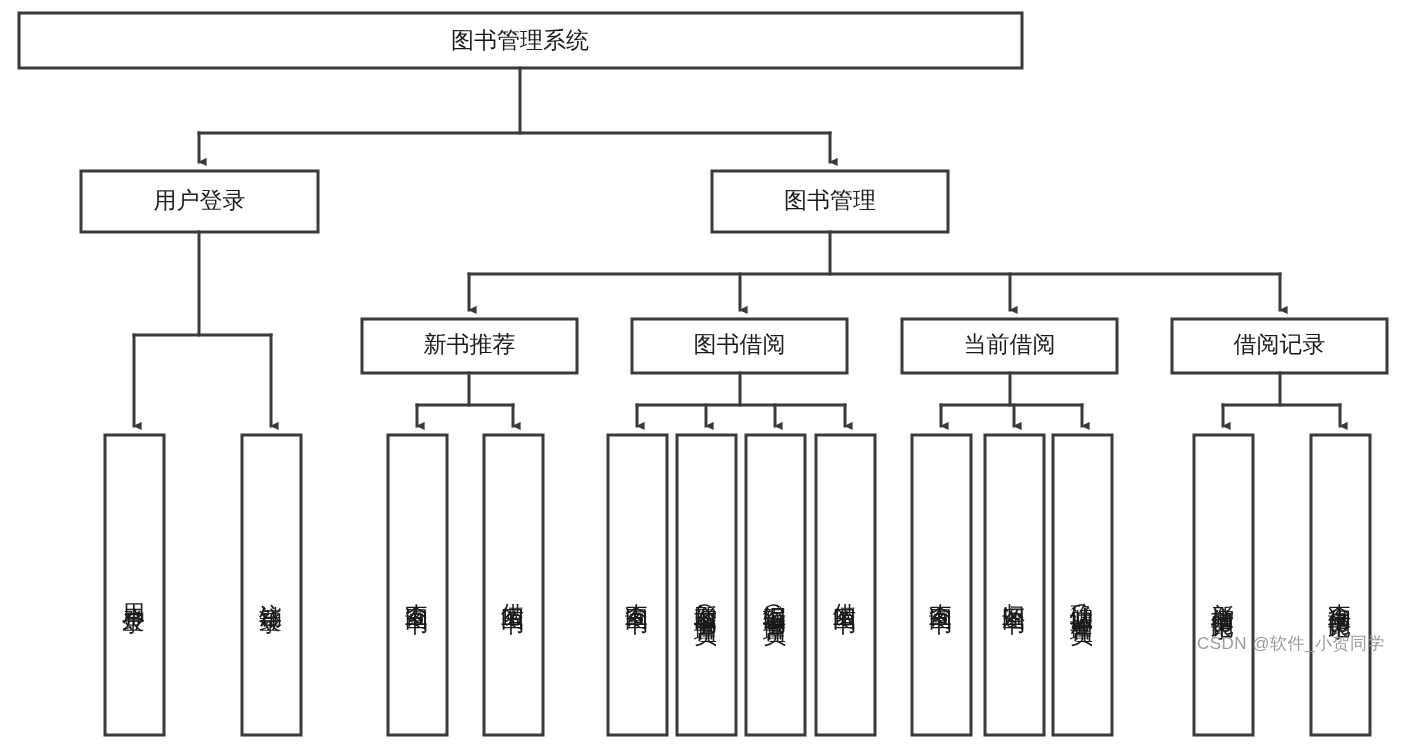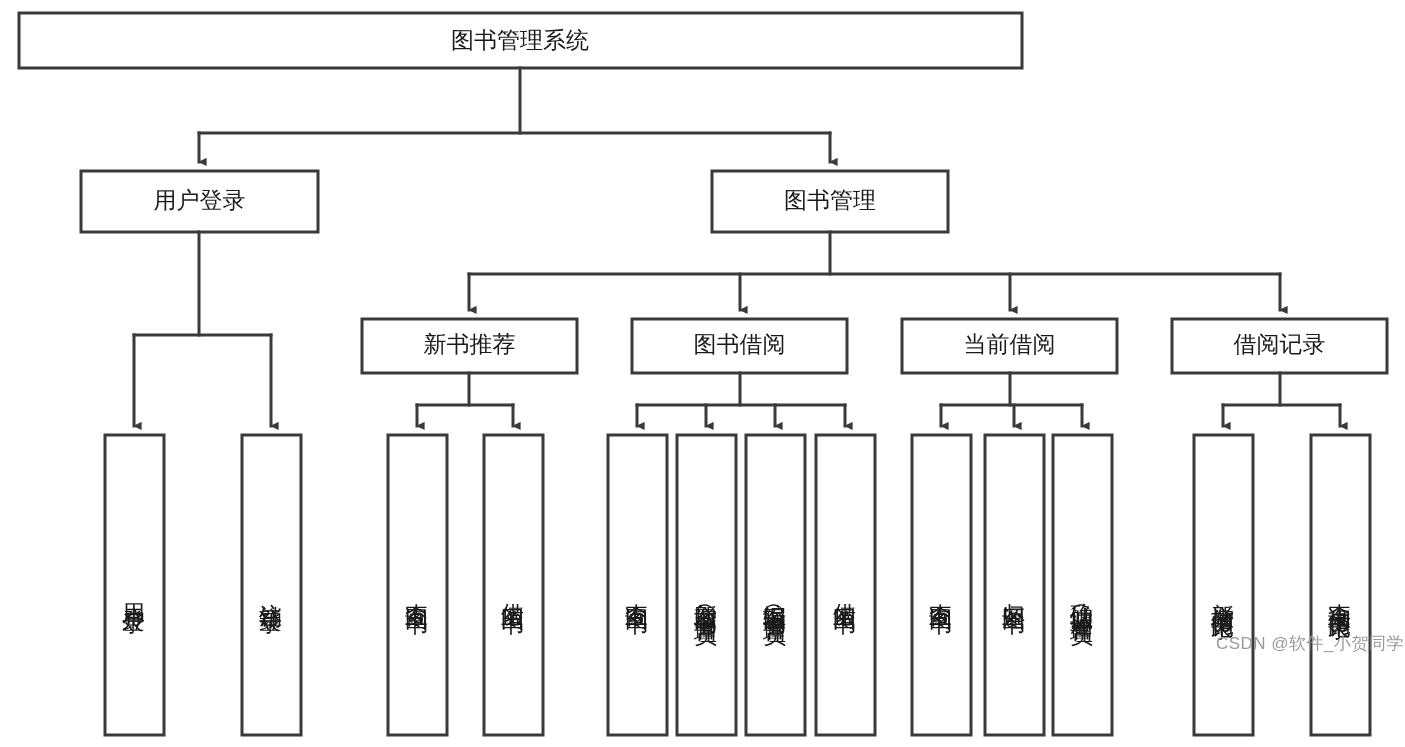--- a/index.html
+++ b/index.html
@@ -50,21 +50,21 @@
     font-family: "Liberation Sans", "DejaVu Sans", sans-serif;
     font-size: 23px;
     fill: #1a1a1a;
     writing-mode: vertical-rl;
     text-orientation: upright;
     letter-spacing: 3px;
     dominant-baseline: central;
   }
   .watermark {
     position: absolute;
-    right: 1px;
+    right: 20px;
     bottom: 6px;
     font-family: "Liberation Sans", "DejaVu Sans", sans-serif;
     font-size: 17px;
     color: #9a9a9a;
     letter-spacing: 0.5px;
     white-space: nowrap;
     user-select: none;
   }
 </style>
 </head>

